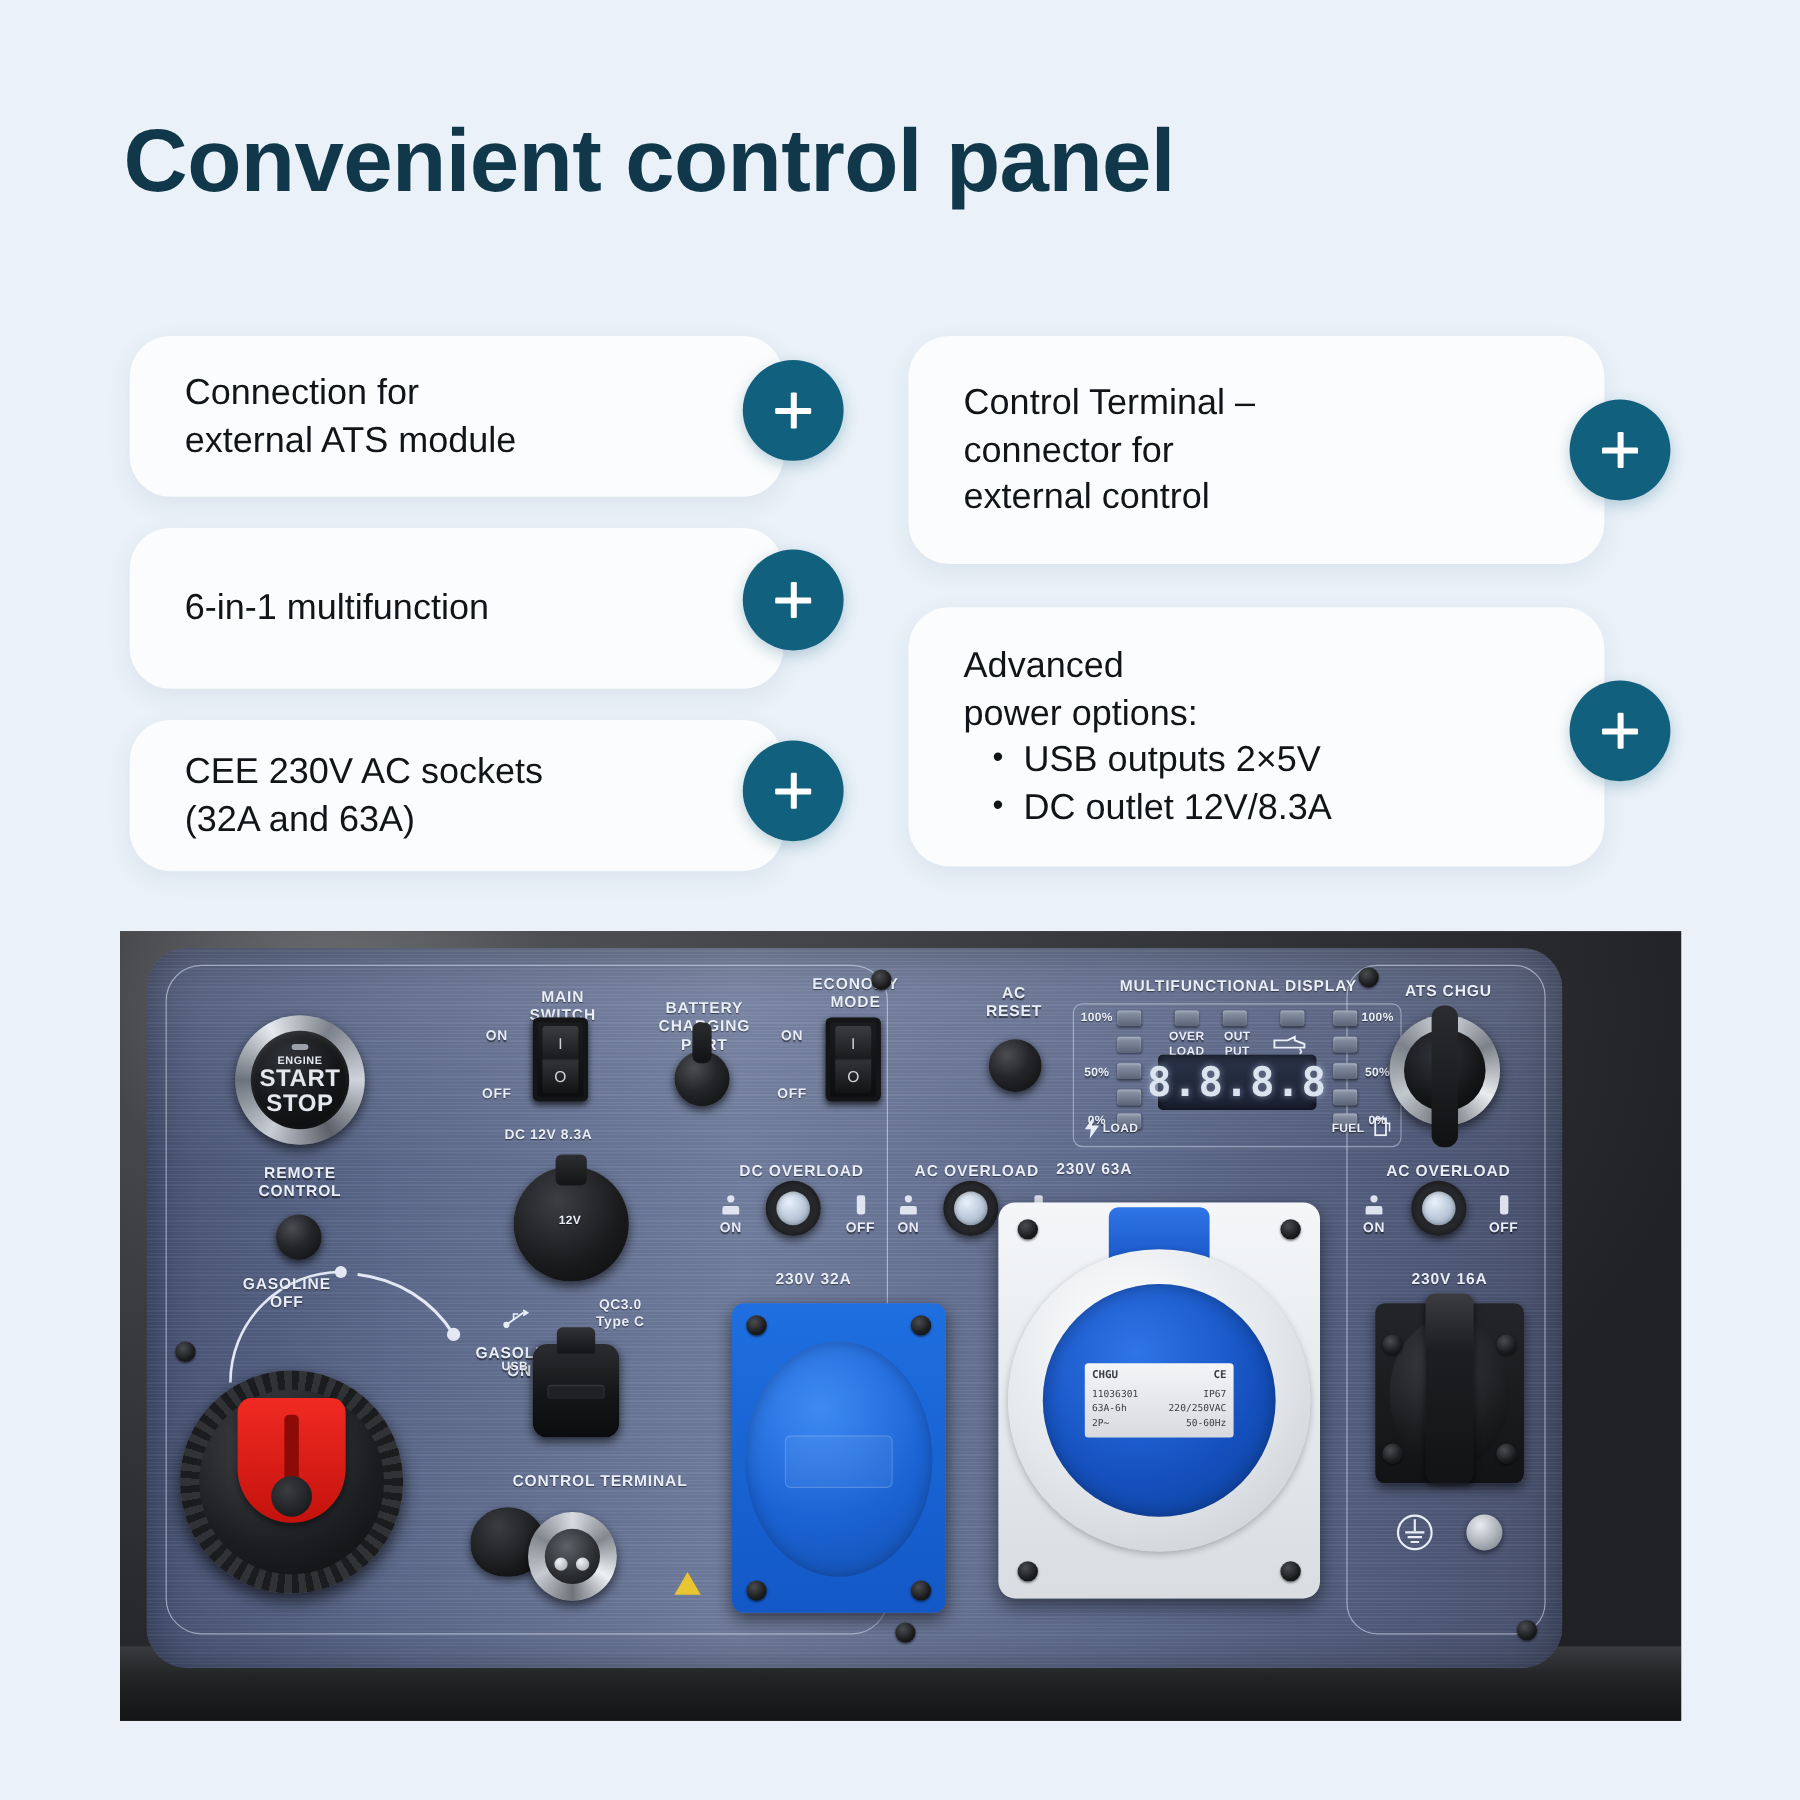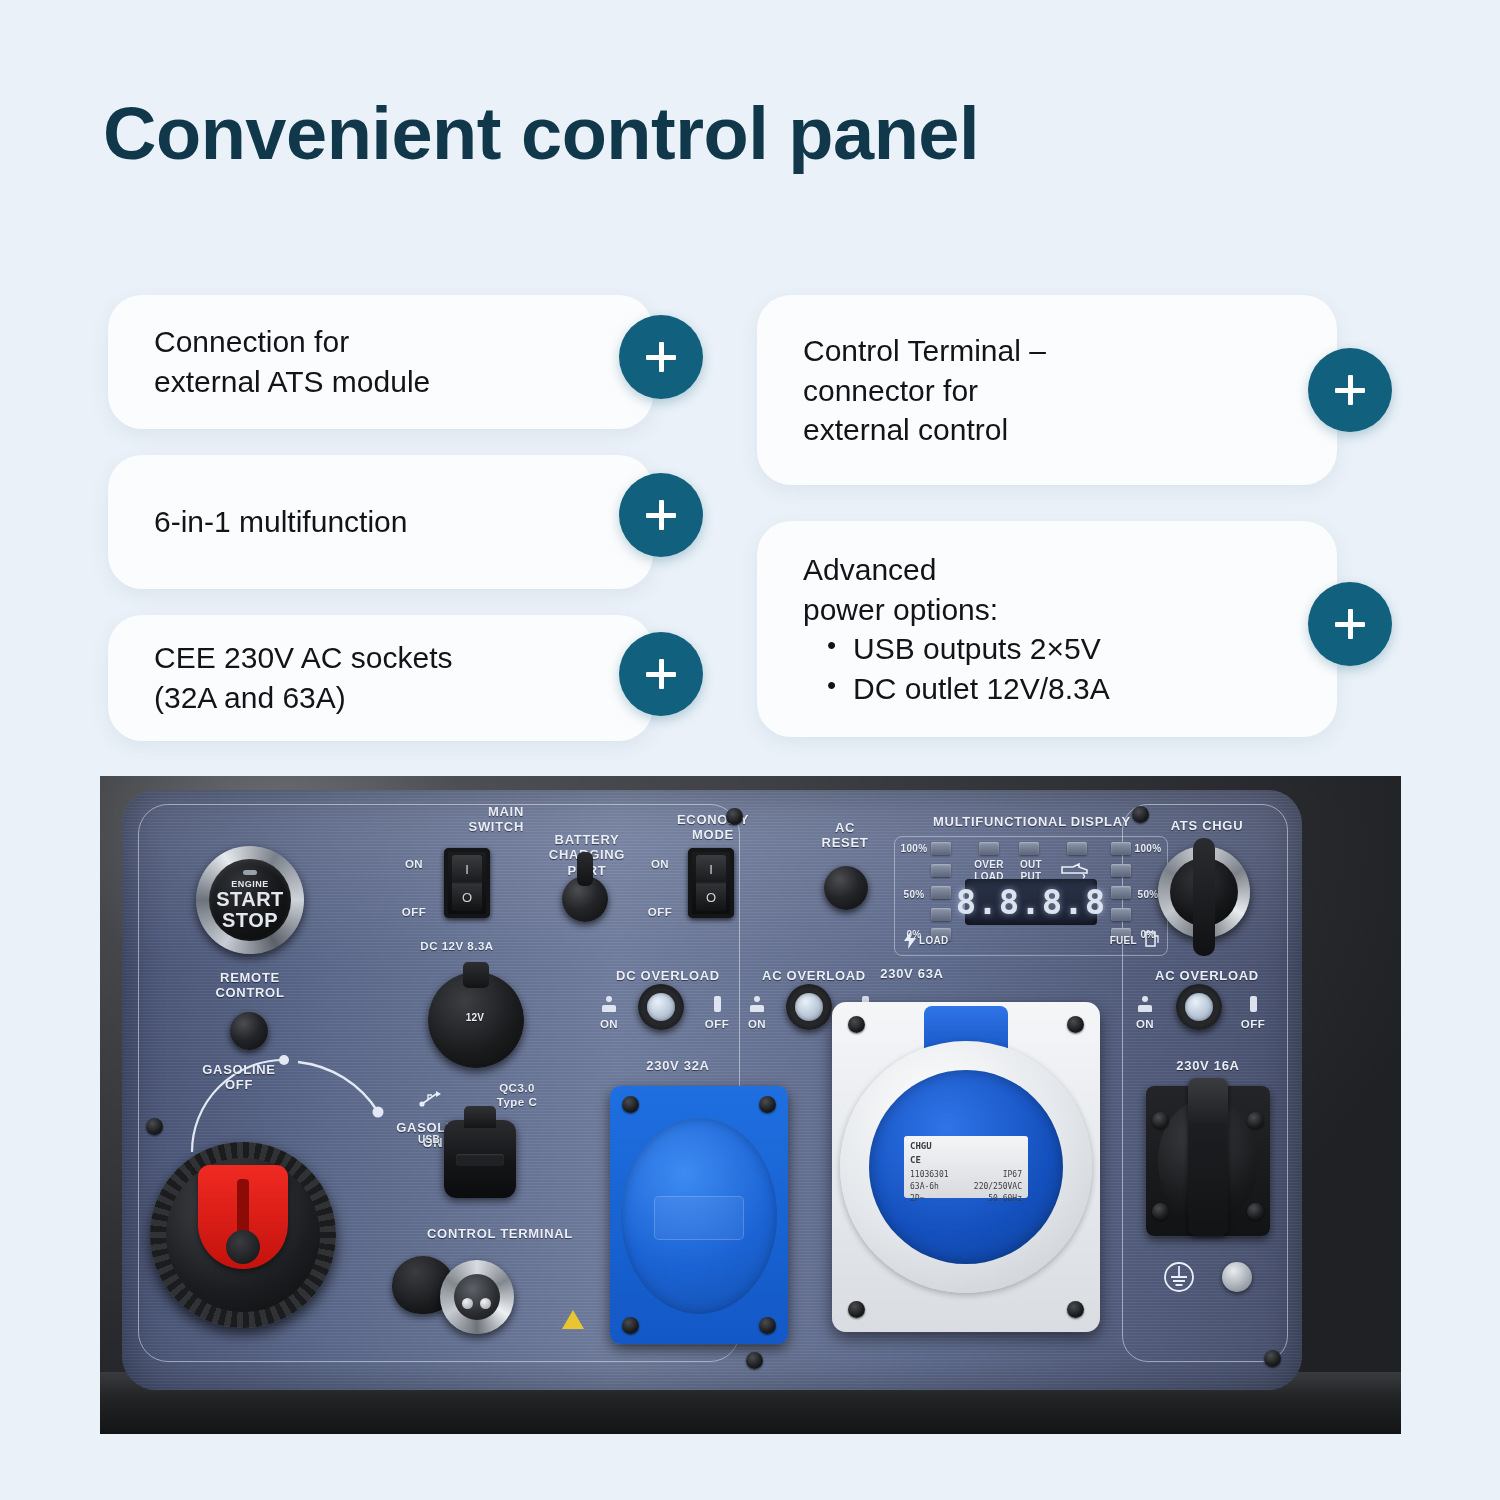--- a/index.html
+++ b/index.html
@@ -21,21 +21,21 @@
     left: 103px;
     top: 97px;
     font-size: 74px;
     font-weight: bold;
     color: #10384a;
     letter-spacing: -0.5px;
     line-height: 1;
   }
 
   
-  .cards-layer { position: absolute; left: 0; top: 17px; width: 1500px; height: 760px; }
+  .cards-layer { position: absolute; left: 0; top: 2px; width: 1500px; height: 760px; }
 
   .card {
     position: absolute;
     background: #fbfcfd;
     border-radius: 34px;
     box-shadow: 0 6px 18px rgba(90,120,150,0.10);
     box-sizing: border-box;
   }
   .card-text {
     position: absolute;
@@ -354,22 +354,22 @@
     background: linear-gradient(180deg,#f4f5f7,#d8dade);
     border-radius: 3px;
     color: #3a3d42;
     font-family: "DejaVu Sans Mono", monospace;
     font-size: 8px;
     padding: 4px 6px;
     box-sizing: border-box;
     line-height: 1.5;
   }
   .rating-label .top {
-    display:flex; justify-content: space-between; align-items:flex-start;
-    font-weight: bold; font-size: 9px; margin-bottom: 2px; flex-direction: column;
+    display:flex; justify-content: space-between; align-items:flex-end;
+    font-weight: bold; font-size: 9px; margin-bottom: 2px;
   }
   .rating-label .rw { display:flex; justify-content: space-between; }
 
   
   .schuko {
     position: absolute;
     width: 124px; height: 150px;
     background: linear-gradient(180deg,#232528,#121314);
     border-radius: 8px;
     box-shadow: 0 4px 10px rgba(0,0,0,0.55);
@@ -546,21 +546,21 @@
     <div class="lbl" style="left:256px; top:330px; width:110px;">GASOLINE
 ON</div>
 
     <div class="valve" style="left:28px; top:352px;">
       <div class="valve-face">
         <div class="valve-red"></div>
         <div class="valve-hub"></div>
       </div>
     </div>
 
-    <div class="lbl" style="left:292px; top:14px; width:110px;text-align:right;">MAIN
+    <div class="lbl" style="left:292px; top:33px; width:110px;">MAIN
 SWITCH</div>
     <div class="lbl sm" style="left:272px; top:68px; width:40px;">ON</div>
     <div class="lbl sm" style="left:270px; top:116px; width:44px;">OFF</div>
     <div class="rocker" style="left:322px; top:58px;">
       <div class="rocker-inner">
         <span>I</span>
         <span>O</span>
       </div>
     </div>
     <div class="lbl sm" style="left:270px; top:150px; width:130px;">DC 12V 8.3A</div>

